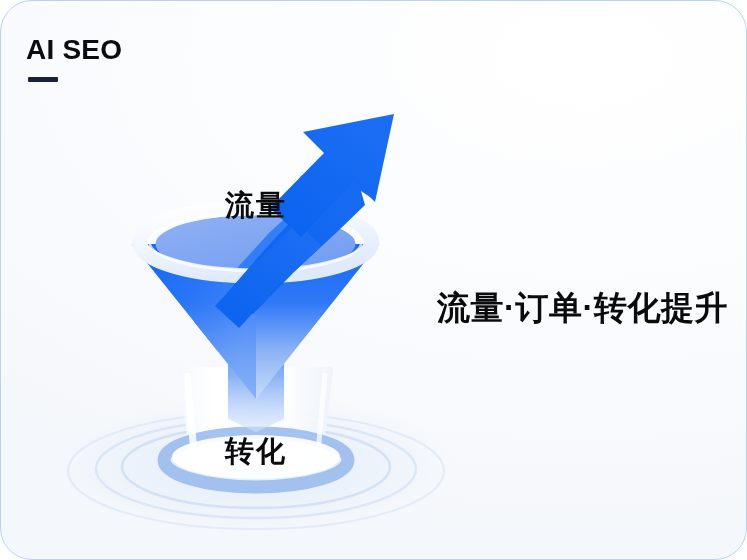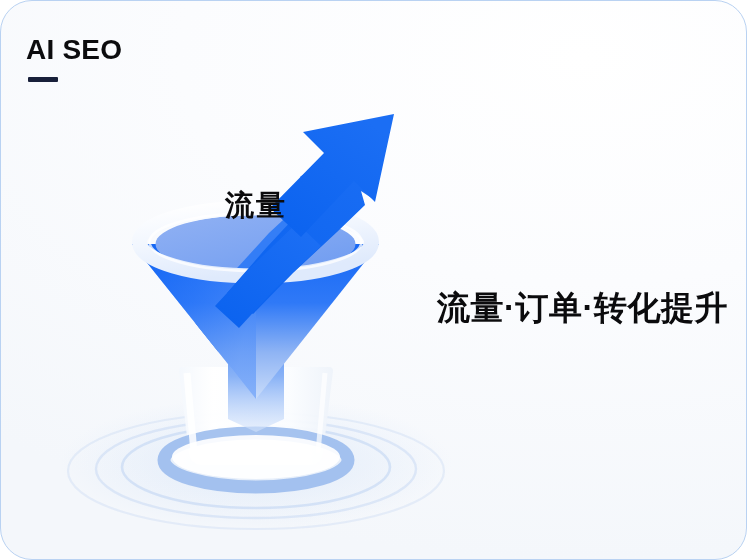--- a/index.html
+++ b/index.html
@@ -190,16 +190,17 @@
     <path d="M214 305 L250 266 L296 222 L320 245 L274 288 L238 327 Z" fill="url(#arrowGrad)"></path>
     <path d="M393 113 L374 201 L353 180 L300 236 L269 207 L323 152 L302 131 Z" fill="url(#arrowGrad)"></path>
   </svg>
 
   <div id="title-block">
     <div id="page-title">AI SEO</div>
     <div id="title-underline"></div>
   </div>
 
   <div class="cn-label" id="label-traffic">流量</div>
+  <div class="cn-label" id="label-conversion">转化</div>
 
   <div id="headline">流量·订单·转化提升</div>
 
 </div>
 
 </body></html>

